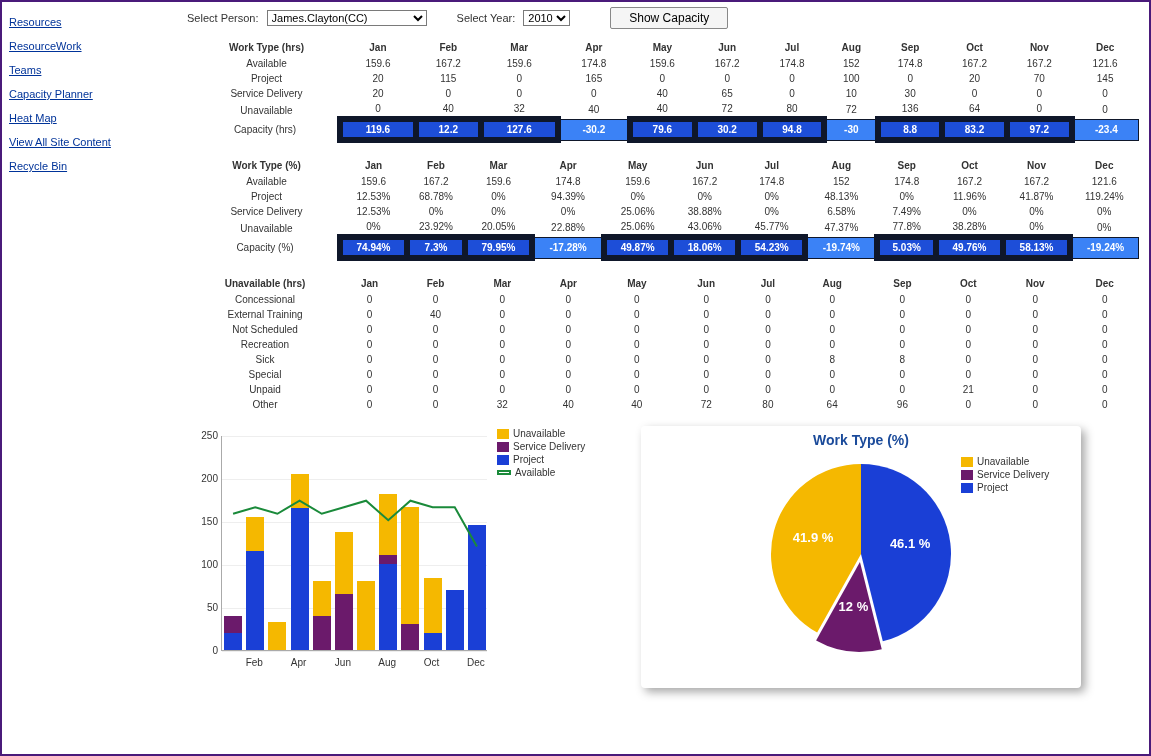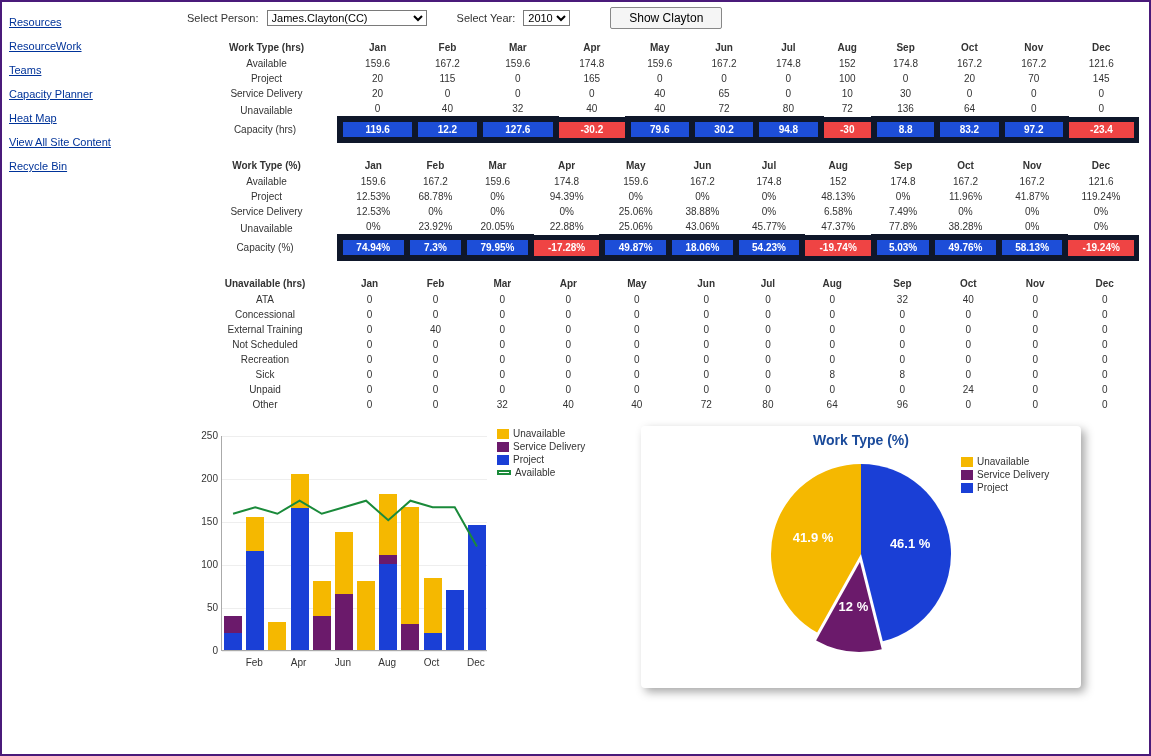--- a/index.html
+++ b/index.html
@@ -11,21 +11,21 @@
 .breadcrumb a{color:#6633cc;text-decoration:underline}
 .breadcrumb span{color:#333}
 .controls{display:flex;align-items:center;gap:8px;margin-bottom:10px;font-size:11px}
 .controls select{font-size:11px;border:1px solid #7a7a7a;background:#fff}
 .controls button{padding:3px 18px;font-size:12px;background:#f5f5f5;border:1px solid #888;border-radius:2px;cursor:pointer}
 table.data{width:100%;border-collapse:collapse;margin-bottom:14px;font-size:10px}
 table.data th{font-weight:bold;text-align:center;padding:3px 2px;background:#fff}
 table.data td{text-align:center;padding:2px 2px}
 table.data .rowhead{text-align:center;padding-left:8px;width:140px}
 .cap-green{background:#1d4ed8;color:#fff;font-weight:bold;border:6px solid #0f172a}
-.cap-red{background:#ef4444;color:#fff;font-weight:bold;border:5px solid #0f172a}
+.cap-red{background:#3b82f6;color:#fff;font-weight:bold;border:1px solid #0f172a}
 .chart-row{display:flex;gap:24px;margin-top:14px}
 .chart-box{border:0;position:relative}
 .chart-bar{width:430px;height:250px;position:relative}
 .chart-pie{width:420px;height:250px;position:relative;box-shadow:4px 4px 10px rgba(0,0,0,0.35);border-radius:4px;padding:6px 10px}
 .pie-title{text-align:center;font-weight:bold;color:#1a4a9a;font-size:14px;margin-bottom:6px}
 .legend{font-size:10px}
 .legend-item{display:flex;align-items:center;gap:4px;margin-bottom:2px}
 .swatch{width:12px;height:10px;display:inline-block}
 .axis-label{position:absolute;font-size:10px;color:#333}
 .bar-area{position:absolute;left:34px;top:10px;right:130px;bottom:25px;border-left:1px solid #aaa;border-bottom:1px solid #aaa}
@@ -51,21 +51,21 @@
 
   <div class="main">
 
     <div class="controls">
       <span>Select Person:</span>
       <select style="width:160px"><option>James.Clayton(CC)</option></select>
       <span style="width:14px"></span>
       <span>Select Year:</span>
       <select><option>2010</option></select>
       <span style="width:24px"></span>
-      <button>Show Clayton</button>
+      <button>Show Capacity</button>
     </div>
 
     <table class="data" id="t1">
         <tbody>
           <tr>
             <th class="rowhead">Work Type (hrs)</th>
             <th>Jan</th>
             <th>Feb</th>
             <th>Mar</th>
             <th>Apr</th>
@@ -260,35 +260,20 @@
             <th>May</th>
             <th>Jun</th>
             <th>Jul</th>
             <th>Aug</th>
             <th>Sep</th>
             <th>Oct</th>
             <th>Nov</th>
             <th>Dec</th>
           </tr>
           <tr>
-            <td class="rowhead">ATA</td>
-            <td>0</td>
-            <td>0</td>
-            <td>0</td>
-            <td>0</td>
-            <td>0</td>
-            <td>0</td>
-            <td>0</td>
-            <td>0</td>
-            <td>32</td>
-            <td>40</td>
-            <td>0</td>
-            <td>0</td>
-          </tr>
-          <tr>
             <td class="rowhead">Concessional</td>
             <td>0</td>
             <td>0</td>
             <td>0</td>
             <td>0</td>
             <td>0</td>
             <td>0</td>
             <td>0</td>
             <td>0</td>
             <td>0</td>
@@ -350,31 +335,46 @@
             <td>0</td>
             <td>0</td>
             <td>0</td>
             <td>8</td>
             <td>8</td>
             <td>0</td>
             <td>0</td>
             <td>0</td>
           </tr>
           <tr>
+            <td class="rowhead">Special</td>
+            <td>0</td>
+            <td>0</td>
+            <td>0</td>
+            <td>0</td>
+            <td>0</td>
+            <td>0</td>
+            <td>0</td>
+            <td>0</td>
+            <td>0</td>
+            <td>0</td>
+            <td>0</td>
+            <td>0</td>
+          </tr>
+          <tr>
             <td class="rowhead">Unpaid</td>
             <td>0</td>
             <td>0</td>
             <td>0</td>
             <td>0</td>
             <td>0</td>
             <td>0</td>
             <td>0</td>
             <td>0</td>
             <td>0</td>
-            <td>24</td>
+            <td>21</td>
             <td>0</td>
             <td>0</td>
           </tr>
           <tr>
             <td class="rowhead">Other</td>
             <td>0</td>
             <td>0</td>
             <td>32</td>
             <td>40</td>
             <td>40</td>

